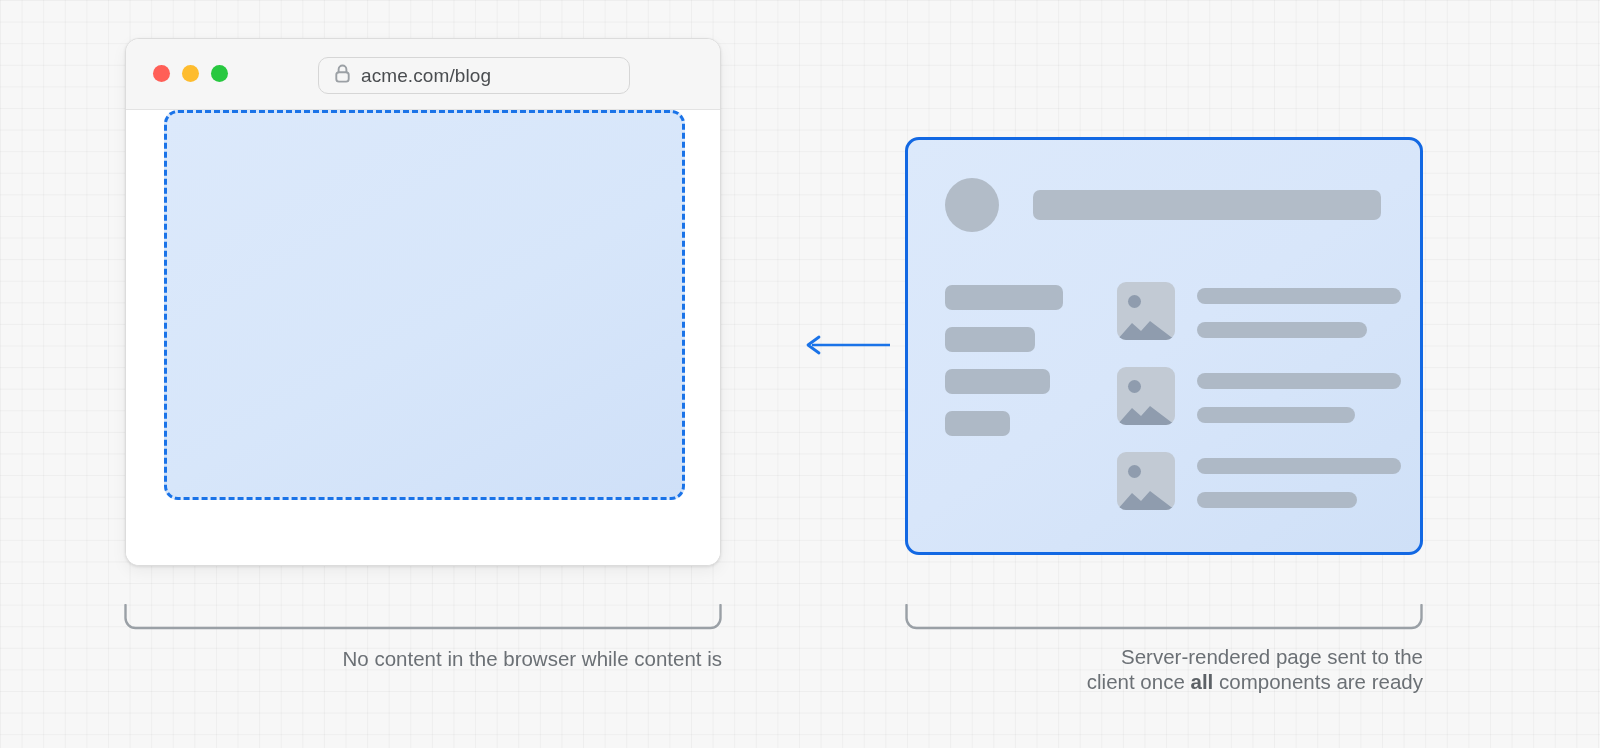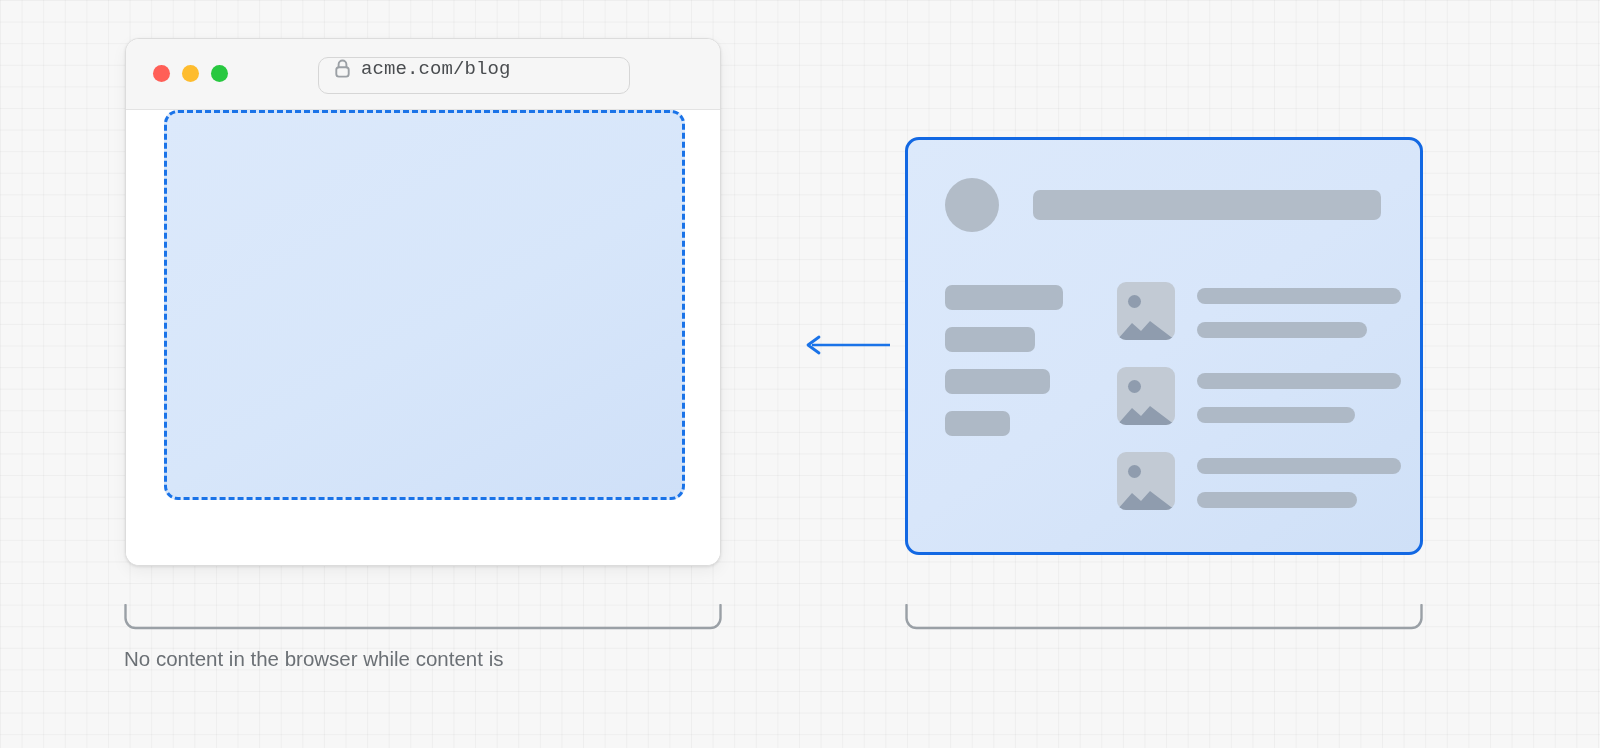--- a/index.html
+++ b/index.html
@@ -62,24 +62,23 @@
     position: absolute;
     left: 192px;
     top: 18px;
     width: 312px;
     height: 37px;
     background: #f6f6f6;
     border: 1px solid #d6d6d6;
     border-radius: 10px;
     box-sizing: border-box;
     display: flex;
-    align-items: flex-start;
+    align-items: center;
     padding-left: 14px;
     gap: 9px;
-    font-family: Liberation Mono, monospace;
   }
   .lock-icon { flex: 0 0 auto; display:block; }
   .url-text {
     font-size: 19px;
     color: #4a4d50;
     letter-spacing: 0.1px;
     white-space: nowrap;
   }
 
   .browser-viewport {
@@ -203,21 +202,21 @@
   
   .bracket {
     position: absolute;
     height: 26px;
   }
   .bracket-left  { left: 124px; top: 604px; width: 598px; }
   .bracket-right { left: 905px; top: 604px; width: 518px; }
 
   .caption {
     position: absolute;
-    text-align: left;
+    text-align: right;
     font-size: 20.5px;
     line-height: 25px;
     color: #6b7075;
   }
   .caption b { font-weight: bold; color: #5c6166; }
   .caption-left  { left: 124px; top: 646px; width: 598px; }
   .caption-right { left: 905px; top: 644px; width: 518px; }
 </style>
 </head>
 <body>
@@ -328,13 +327,15 @@
   <svg width="518" height="26" viewBox="0 0 518 26" preserveAspectRatio="none" aria-hidden="true">
     <path d="M1.5 1 V14 a10 10 0 0 0 10 10 H506.5 a10 10 0 0 0 10 -10 V1" fill="none" stroke="#9aa0a6" stroke-width="2.4" stroke-linecap="round"></path>
   </svg>
 </div>
 
 <div class="caption caption-left">
   <div>No content in the browser while content is</div>
 </div>
 
 <div class="caption caption-right">
+  <div>Server-rendered page sent to the</div>
+  <div><span>client once </span><b>all</b><span> components are ready</span></div>
 </div>
 
 </body></html>

